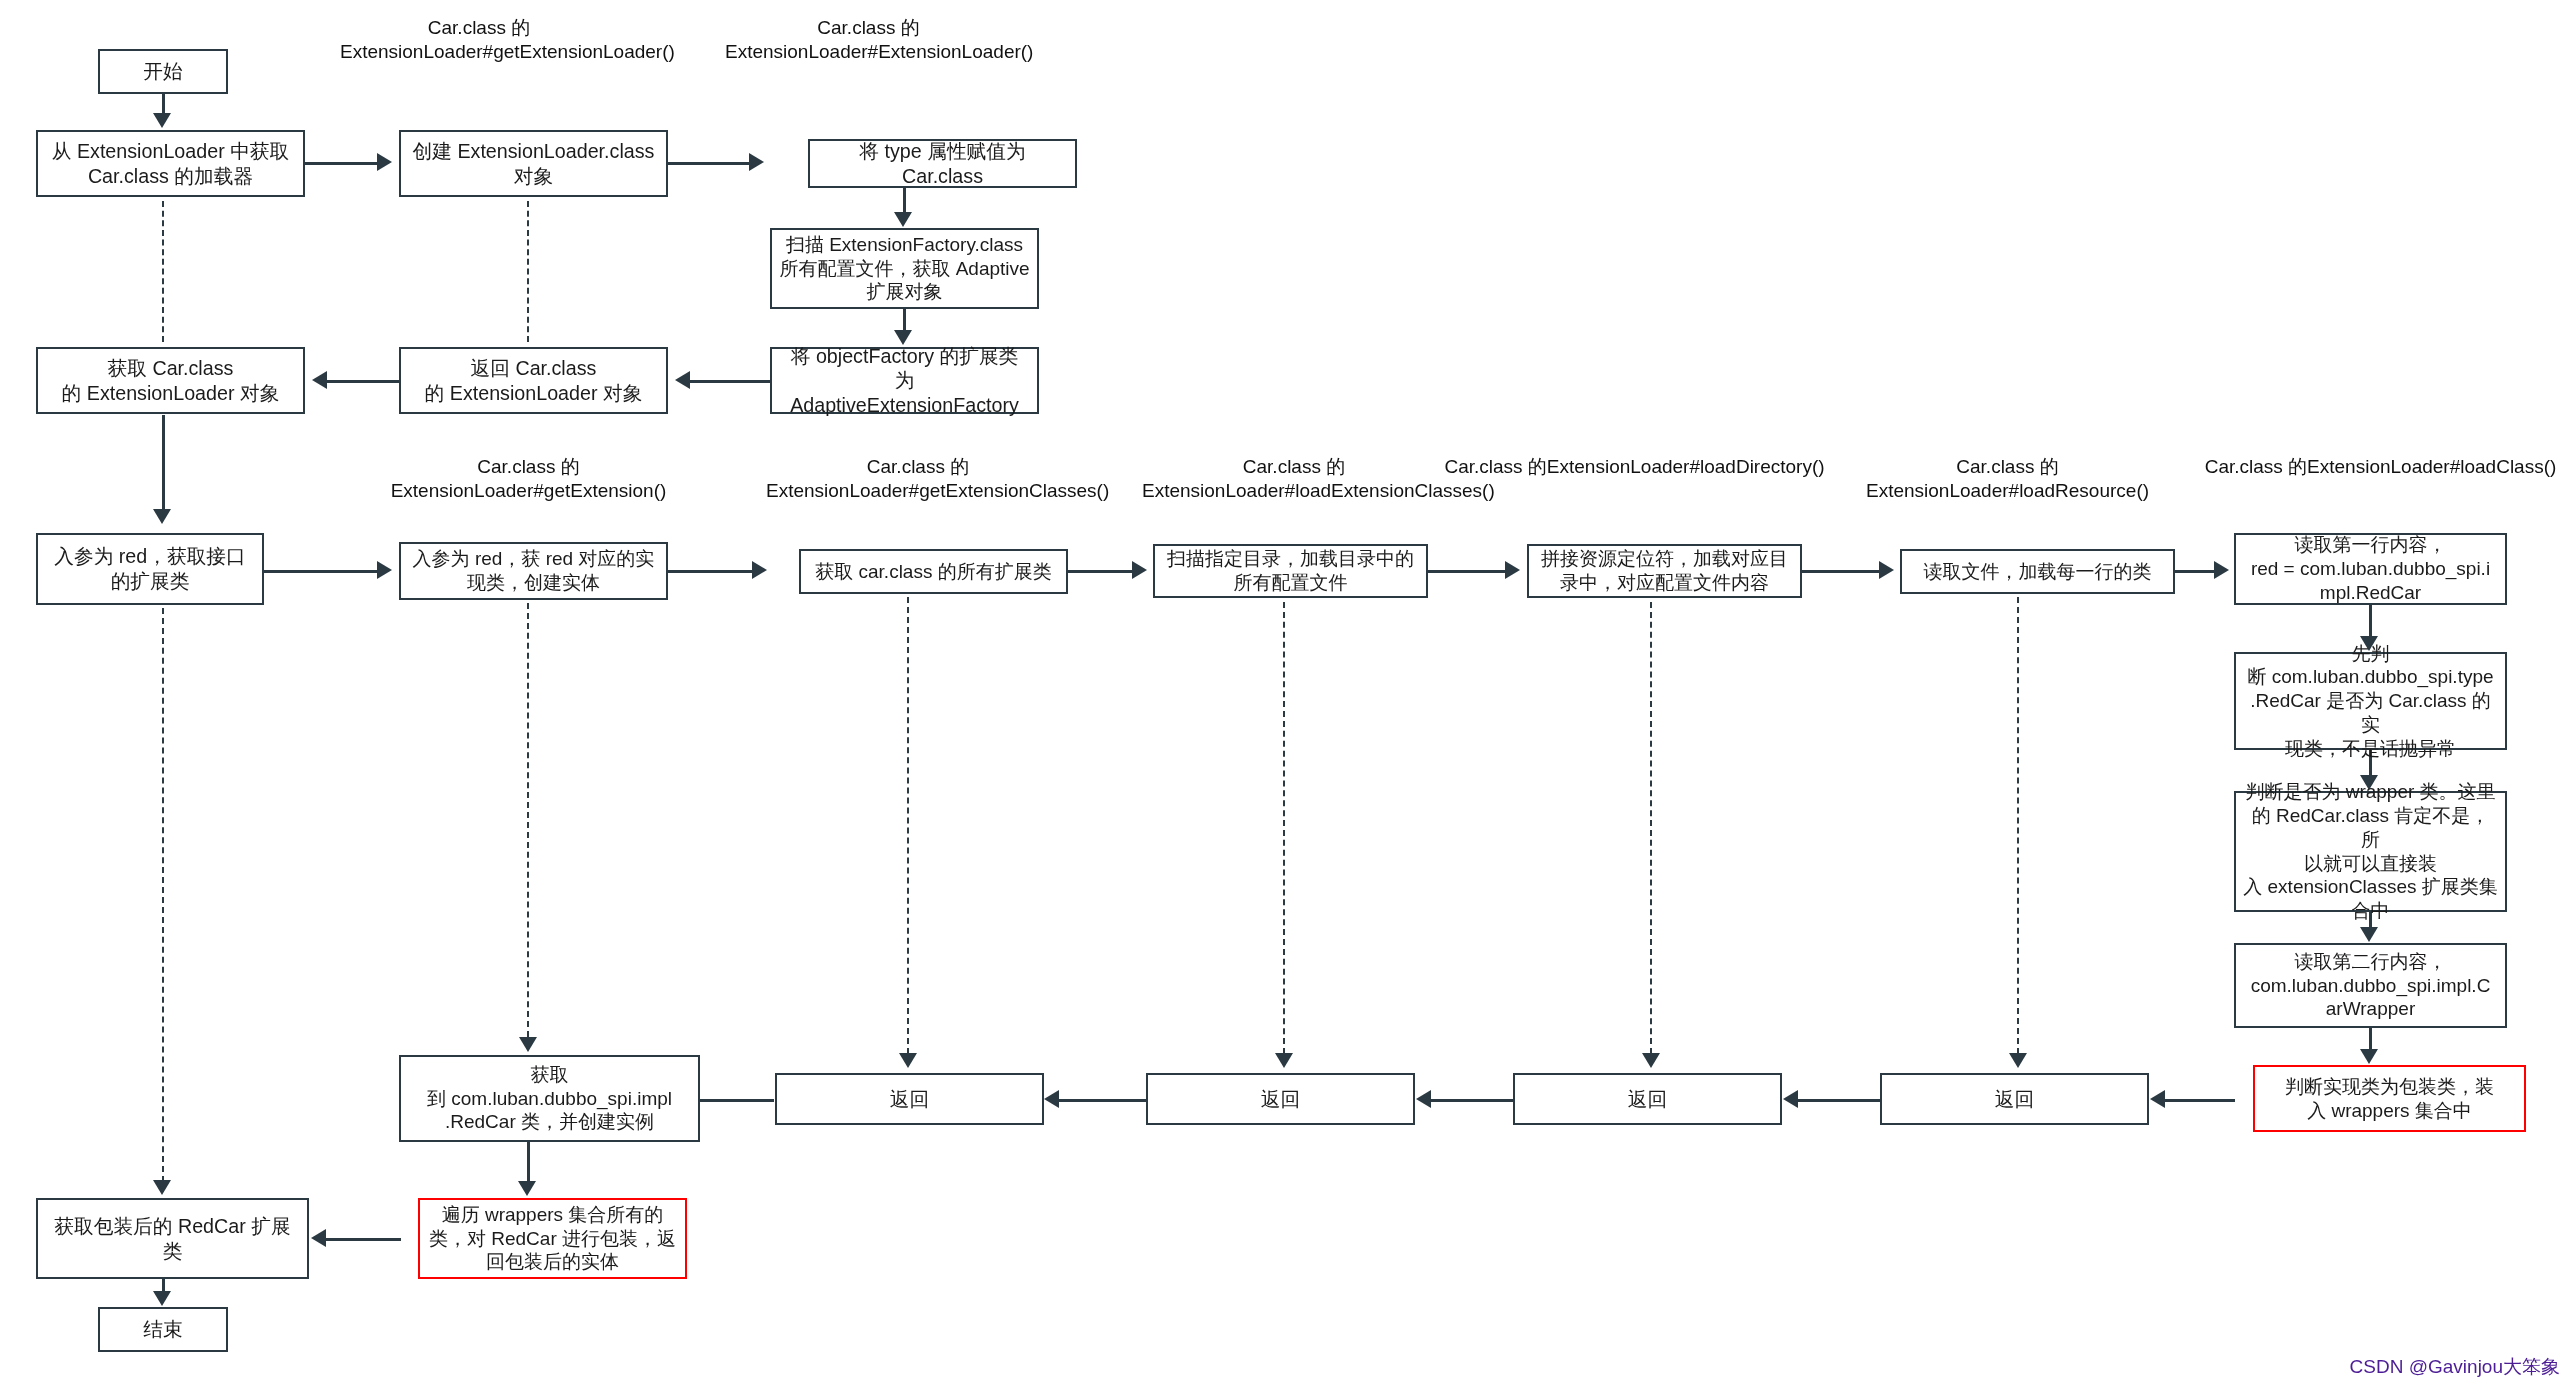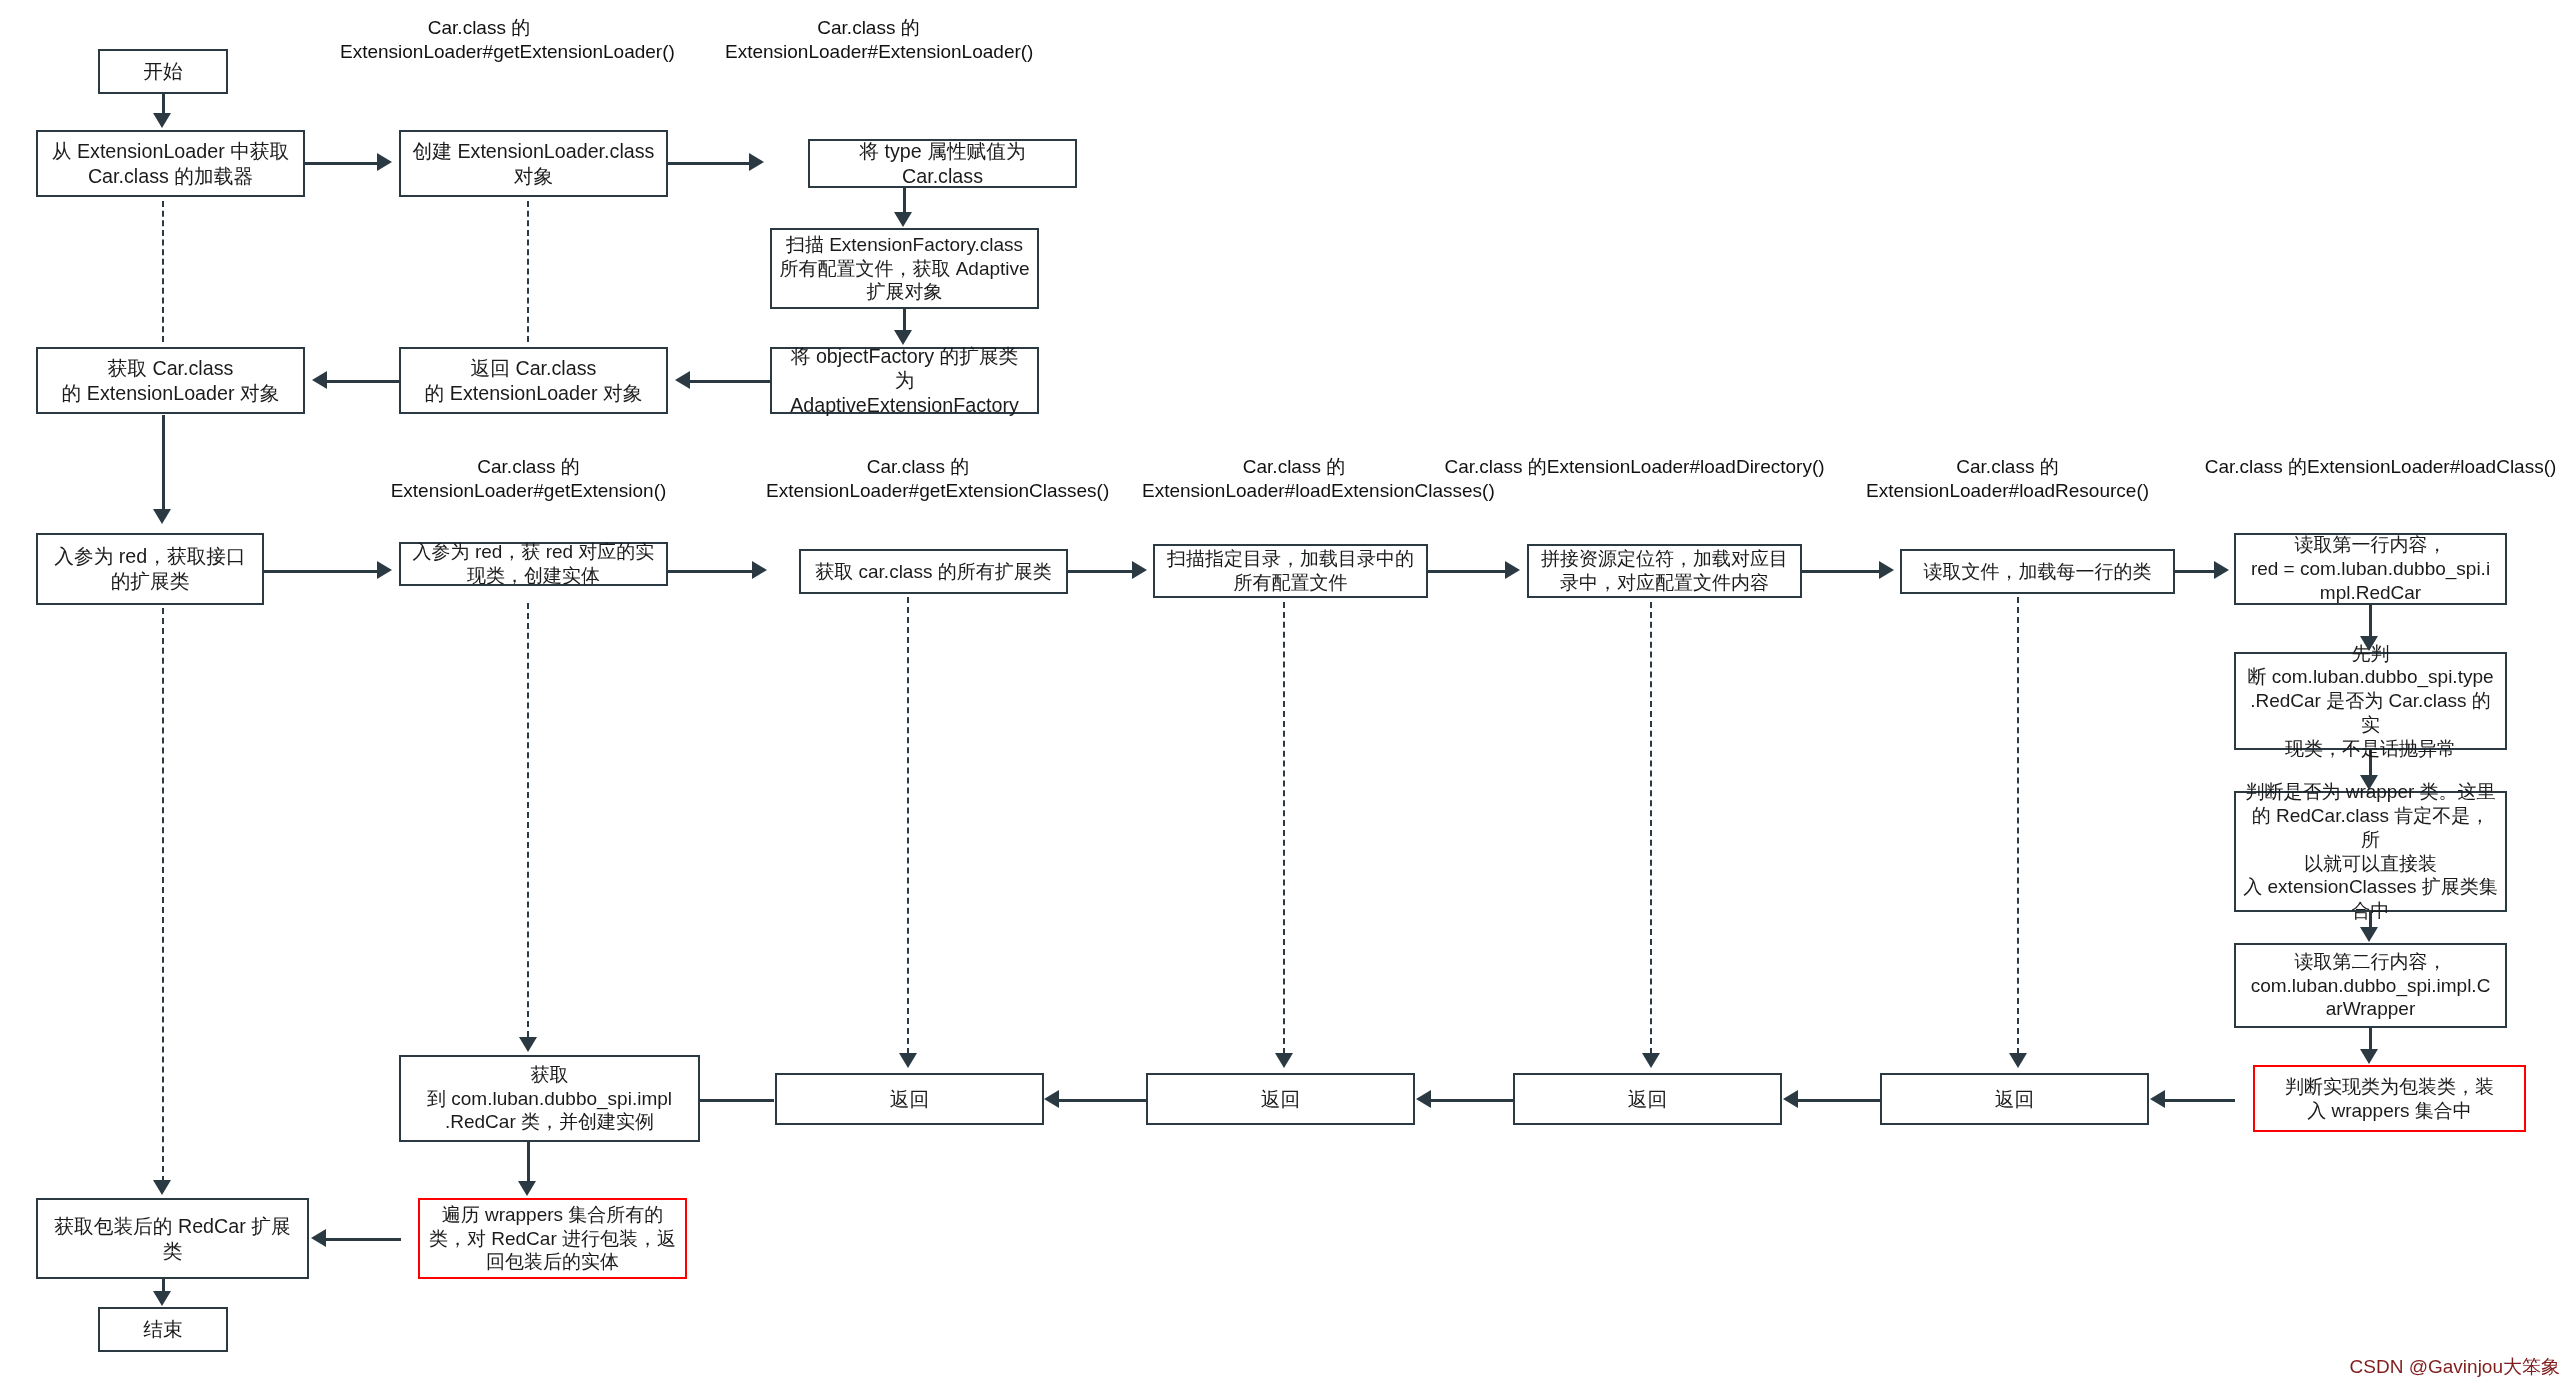--- a/index.html
+++ b/index.html
@@ -46,21 +46,21 @@
   
   .ah{position:absolute;width:0;height:0;z-index:2;}
   .ah.down{border-left:9.8px solid transparent;border-right:9.8px solid transparent;border-top:15px solid #2b3a42;}
   .ah.left{border-top:9.8px solid transparent;border-bottom:9.8px solid transparent;border-right:15px solid #2b3a42;}
   .ah.right{border-top:9.8px solid transparent;border-bottom:9.8px solid transparent;border-left:15px solid #2b3a42;}
 
   .watermark{
     position:absolute;
     right:16px;bottom:7.2px;
     font-size:19px;
-    color:#7f1d1d;
+    color:#4c1d95;
     z-index:5;
   }
 </style>
 </head>
 <body>
 
 <div id="canvas">
 
   <div class="lbl" style="left:340px;top:16px;width:278px;">Car.class 的
 ExtensionLoader#getExtensionLoader()</div>
@@ -96,21 +96,21 @@
 
   <div class="node" style="left:399px;top:347px;width:269px;height:67px;">返回 Car.class
 的 ExtensionLoader 对象</div>
 
   <div class="node" style="left:36px;top:347px;width:269px;height:67px;">获取 Car.class
 的 ExtensionLoader 对象</div>
 
   <div class="node" style="left:36px;top:533px;width:228px;height:72px;">入参为 red，获取接口
 的扩展类</div>
 
-  <div class="node small" style="left:399px;top:542px;width:269px;height:44px;">入参为 red，获 red 对应的实
+  <div class="node small" style="left:399px;top:542px;width:269px;height:58px;">入参为 red，获 red 对应的实
 现类，创建实体</div>
 
   <div class="node small" style="left:799px;top:549px;width:269px;height:45px;">获取 car.class 的所有扩展类</div>
 
   <div class="node small" style="left:1153px;top:544px;width:275px;height:54px;">扫描指定目录，加载目录中的
 所有配置文件</div>
 
   <div class="node small" style="left:1527px;top:544px;width:275px;height:54px;">拼接资源定位符，加载对应目
 录中，对应配置文件内容</div>
 

